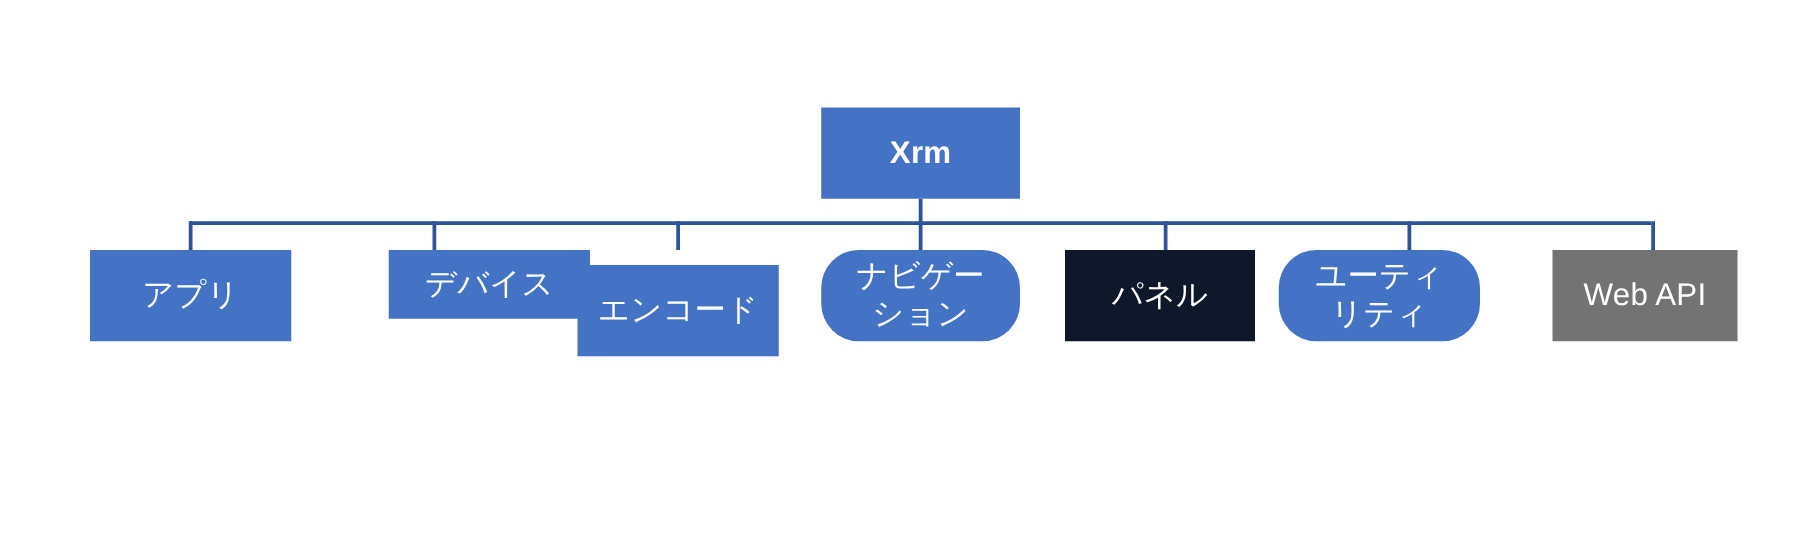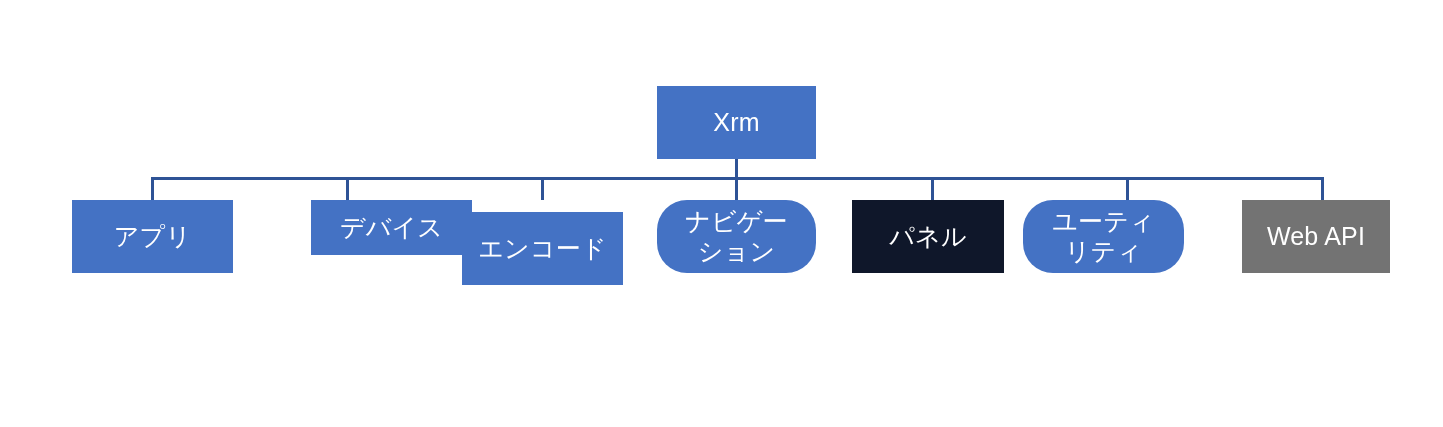--- a/index.html
+++ b/index.html
@@ -68,21 +68,21 @@
       <div class="connector connector-v" style="left: 735px; top: 159px; width: 3px; height: 21px; background: rgb(46, 83, 150);"></div>
       <div class="connector connector-v" style="left: 151px; top: 177px; width: 3px; height: 23px; background: rgb(46, 83, 150);"></div>
       <div class="connector connector-v" style="left: 346px; top: 177px; width: 3px; height: 23px; background: rgb(46, 83, 150);"></div>
       <div class="connector connector-v" style="left: 541px; top: 177px; width: 3px; height: 23px; background: rgb(46, 83, 150);"></div>
       <div class="connector connector-v" style="left: 735px; top: 177px; width: 3px; height: 23px; background: rgb(46, 83, 150);"></div>
       <div class="connector connector-v" style="left: 931px; top: 177px; width: 3px; height: 23px; background: rgb(46, 83, 150);"></div>
       <div class="connector connector-v" style="left: 1126px; top: 177px; width: 3px; height: 23px; background: rgb(46, 83, 150);"></div>
       <div class="connector connector-v" style="left: 1321px; top: 177px; width: 3px; height: 23px; background: rgb(46, 83, 150);"></div>
     </div>
 
-  <div id="root-node" class="node root-node" style="left: 657px; top: 86px; width: 159px; height: 73px; background: rgb(68, 114, 196); color: rgb(255, 255, 255);">
+  <div id="root-node" class="node root-node" style="left: 657px; top: 86px; width: 159px; height: 73px; background: rgb(68, 114, 196); color: rgb(255, 255, 255); font-weight: bold;">
     <span class="node-label">Xrm</span>
   </div>
 
   <div id="child-layer">
       <div class="node child-node" style="left: 72px; top: 200px; width: 161px; height: 73px; background: rgb(68, 114, 196); color: rgb(255, 255, 255); align-items: center;">
         <span class="node-label">アプリ</span>
       </div>
       <div class="node child-node" style="left: 267px; top: 200px; width: 161px; height: 55px; background: rgb(68, 114, 196); color: rgb(255, 255, 255); margin-left: 44px;">
         <span class="node-label">デバイス</span>
       </div>

